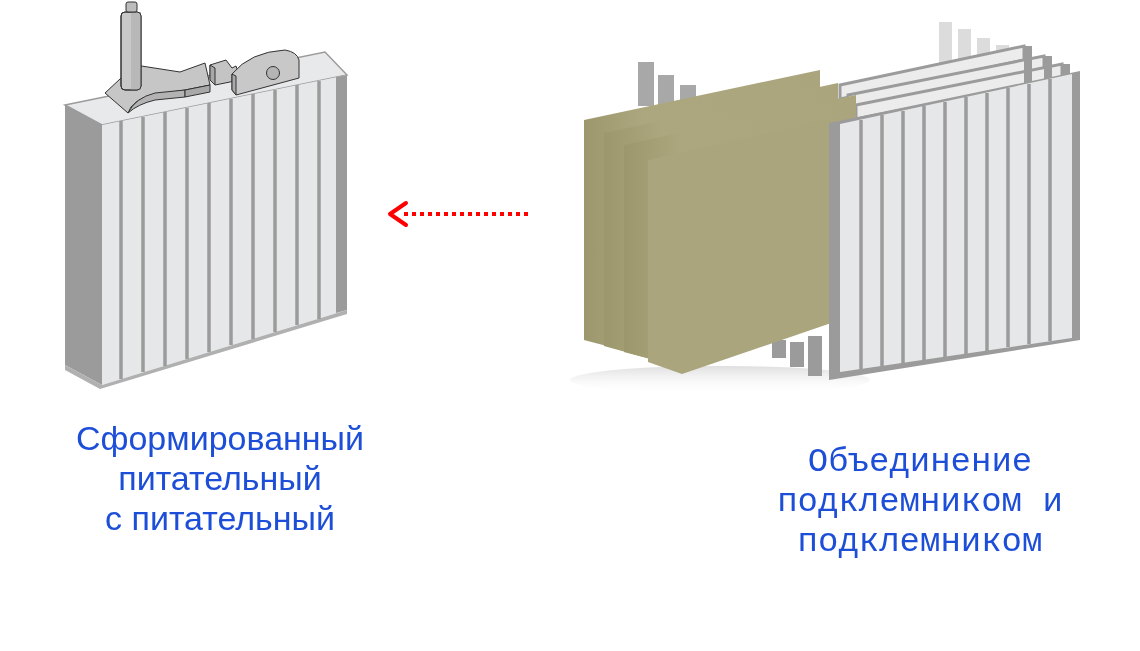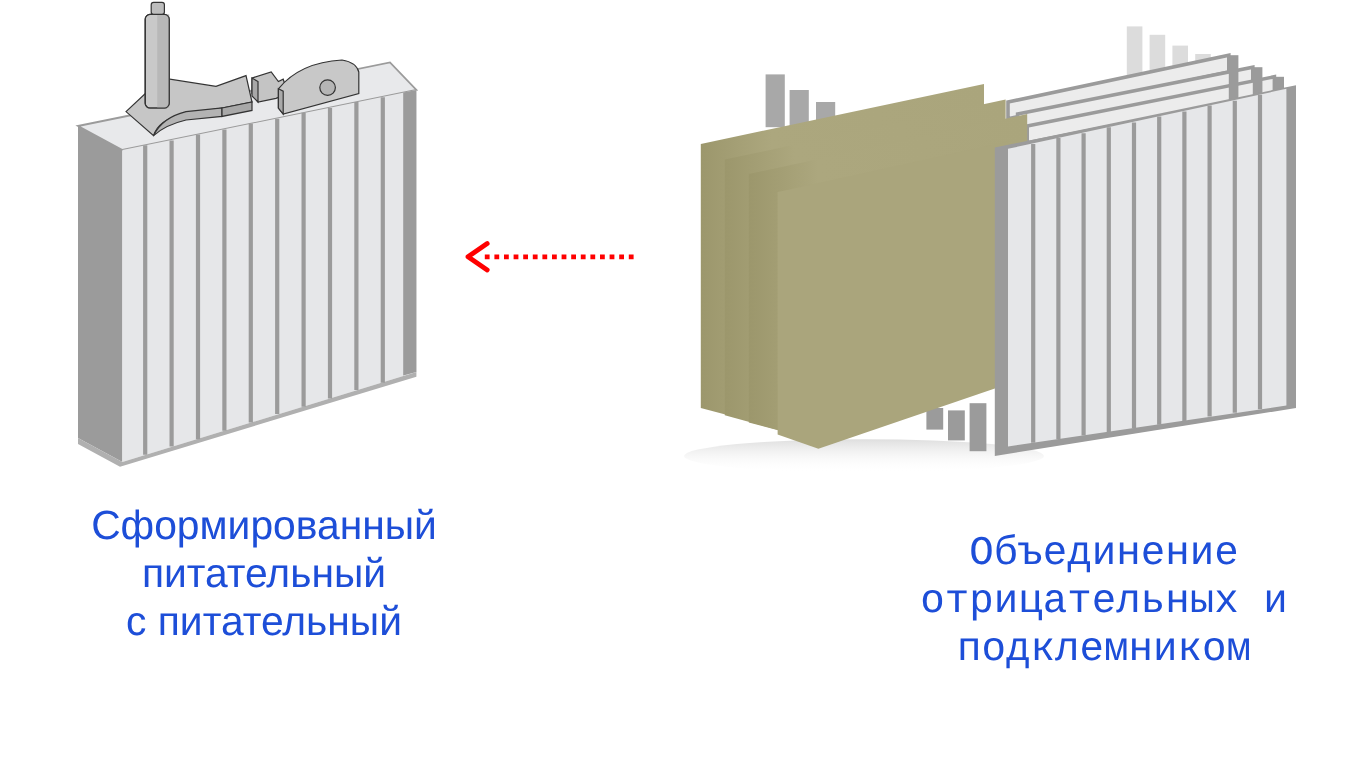--- a/index.html
+++ b/index.html
@@ -137,15 +137,15 @@
 </svg>
 
 <div id="caption-left" class="caption">
   <span>Сформированный</span>
   <span>питательный</span>
   <span>с питательный</span>
 </div>
 
 <div id="caption-right" class="caption">
   <span>Объединение</span>
-  <span>отрицательных и</span>
+  <span>подклемником и</span>
   <span>подклемником</span>
 </div>
 
 </body></html>

